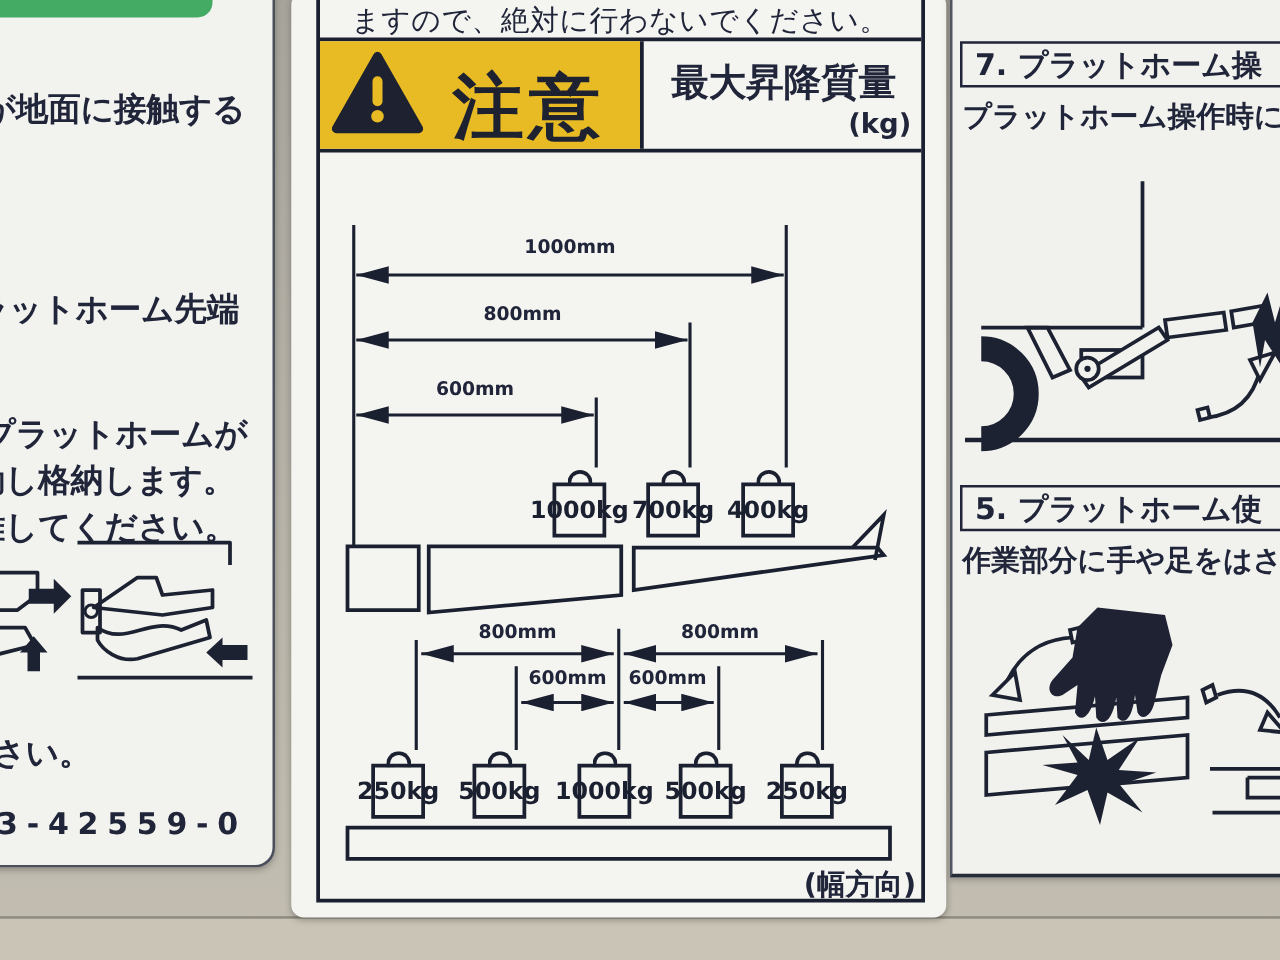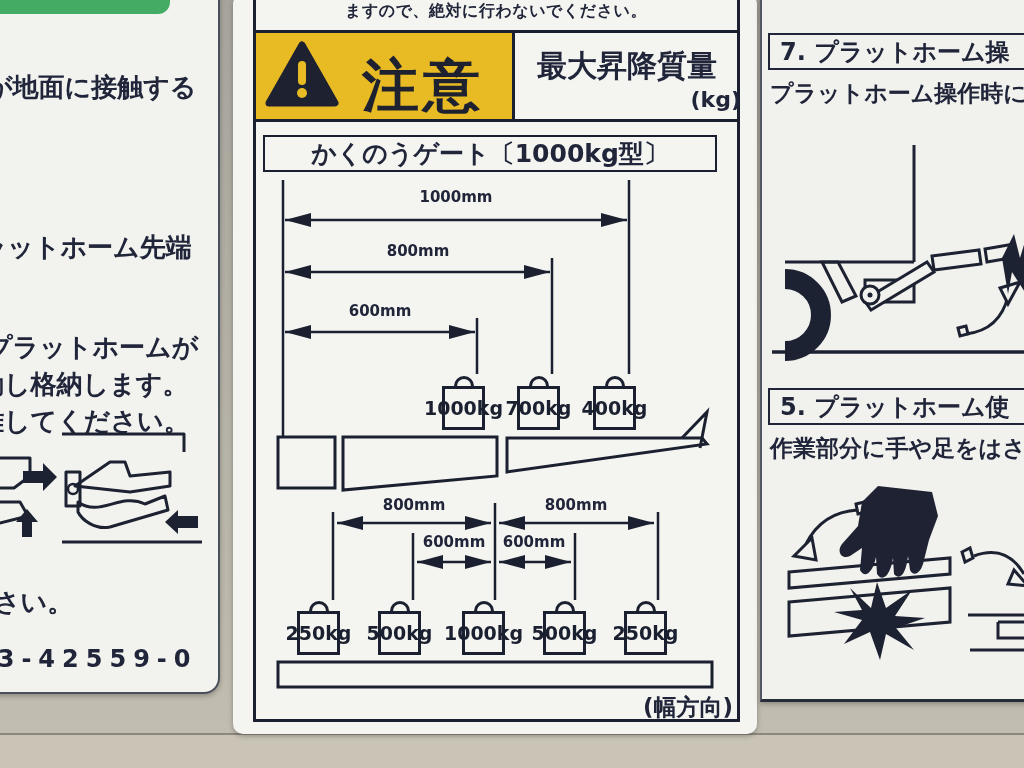--- a/index.html
+++ b/index.html
@@ -17,21 +17,21 @@
     border-bottom:3px solid #272c39;background:#f1f1ed;}
   
   .green-band{left:0;top:0;width:210px;height:24px;background:#43ab63;border-radius:0 0 12px 0;}
   .ltxt{font-size:26px;font-weight:600;}
   .lpart{font-size:24px;font-weight:600;letter-spacing:7px;}
   
   .frame{left:20px;top:-12px;width:487px;height:740px;border:3px solid #1b2030;box-sizing:border-box;}
   .sep{left:23px;width:481px;height:3px;background:#1b2030;}
   .yellow{left:23px;top:39px;width:256px;height:86px;background:#e8bb25;}
   .vdiv{left:279px;top:39px;width:3px;height:86px;background:#1b2030;}
-  .note{font-size:16px;font-weight:700;letter-spacing:.5px;}
+  .note{font-size:23px;font-weight:400;letter-spacing:.5px;}
   .chui{font-size:57px;font-weight:900;letter-spacing:4px;color:#1d2130;}
   .ctitle{font-size:30px;font-weight:800;}
   .cunit{font-size:22px;font-weight:700;}
   .gatebox{left:30px;top:141px;width:454px;height:37px;border:2.5px solid #1b2030;box-sizing:border-box;
     display:flex;align-items:center;justify-content:center;}
   .gatebox span{font-size:25px;font-weight:700;}
   .dim{font-size:15px;font-weight:600;transform:translateX(-50%);}
   .axis{font-size:23px;font-weight:700;}
   
   .wt{position:absolute;width:43px;height:44px;border:3px solid #1b2030;box-sizing:border-box;
@@ -96,25 +96,22 @@
 
     <div class="abs txt note" style="left:263px;top:7px;transform:translateX(-50%)">ますので、絶対に行わないでください。</div>
 
     <svg class="abs" style="left:32px;top:47px" width="74" height="70" viewBox="0 0 74 70">
       <path d="M37,4 L70,62 L4,62 Z" fill="#1d2130" stroke="#1d2130" stroke-width="7" stroke-linejoin="round"></path>
       <rect x="33" y="20" width="8" height="24" rx="4" fill="#e8bb25"></rect>
       <circle cx="37" cy="52" r="5" fill="#e8bb25"></circle>
     </svg>
     <div class="abs txt ctitle" style="left:394px;top:52px;transform:translateX(-50%)">最大昇降質量</div>
     <div class="abs txt chui" style="left:190px;top:54px;transform:translateX(-50%)">注意</div>
-    <div class="abs txt cunit" style="right:16px;top:93px">(kg)</div>
-
-    <div class="abs gatebox">
-      <span class="txt">かくのうゲート〔1000kg型〕</span>
-    </div>
+    <div class="abs txt cunit" style="right:28px;top:93px">(kg)</div>
+
 
     <svg class="abs" style="left:0;top:0" width="524" height="740" viewBox="0 0 524 740">
       <defs>
         <marker id="ah" viewBox="0 0 26 14" refX="26" refY="7" markerWidth="26" markerHeight="14" markerUnits="userSpaceOnUse" orient="auto-start-reverse">
           <path d="M0,0 L26,7 L0,14 Z" fill="#1b2030"></path>
         </marker>
       </defs>
       <g stroke="#1b2030" stroke-width="2.5" fill="none">
 
         <line x1="50" y1="186" x2="50" y2="443"></line>

